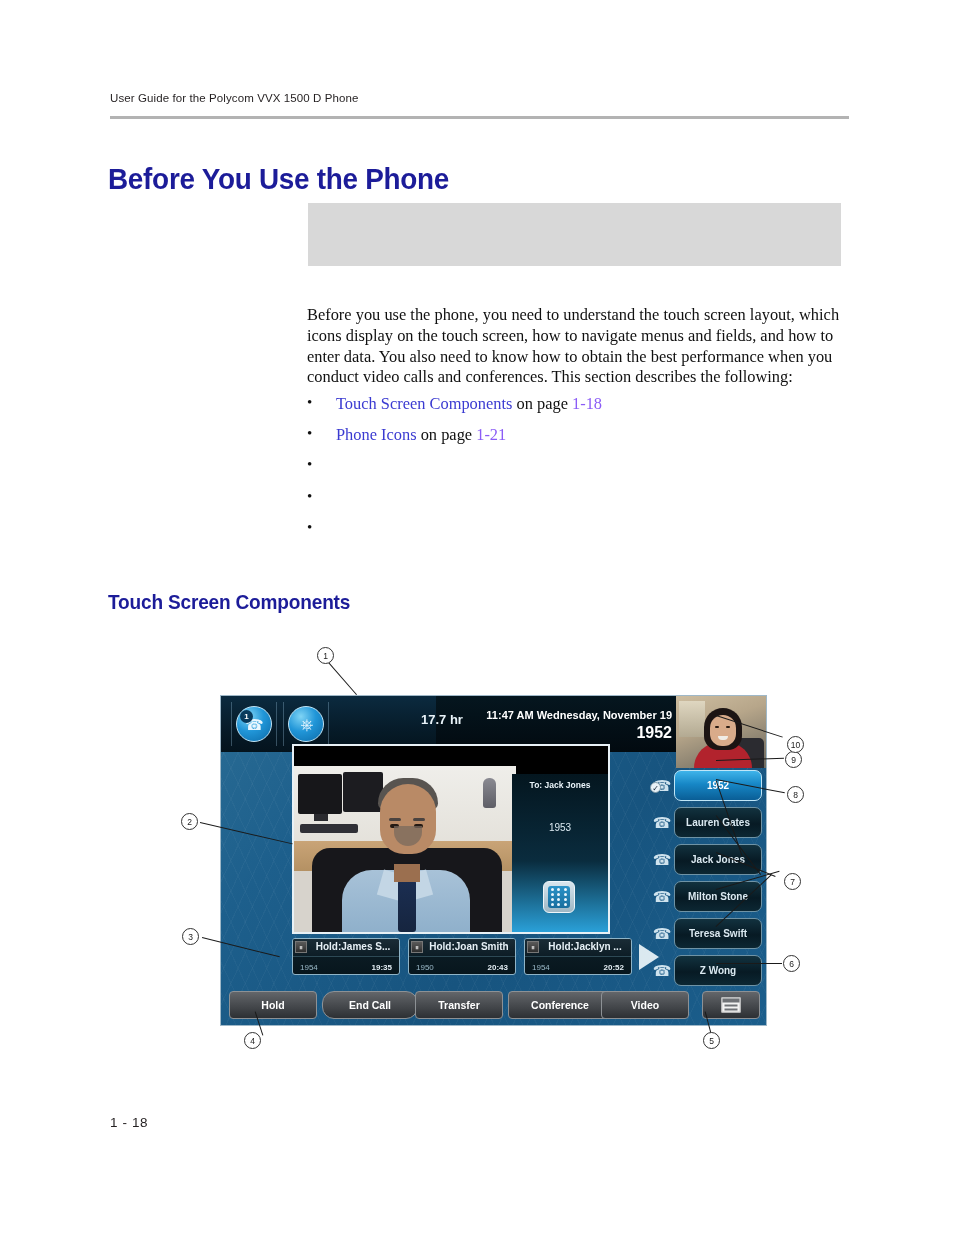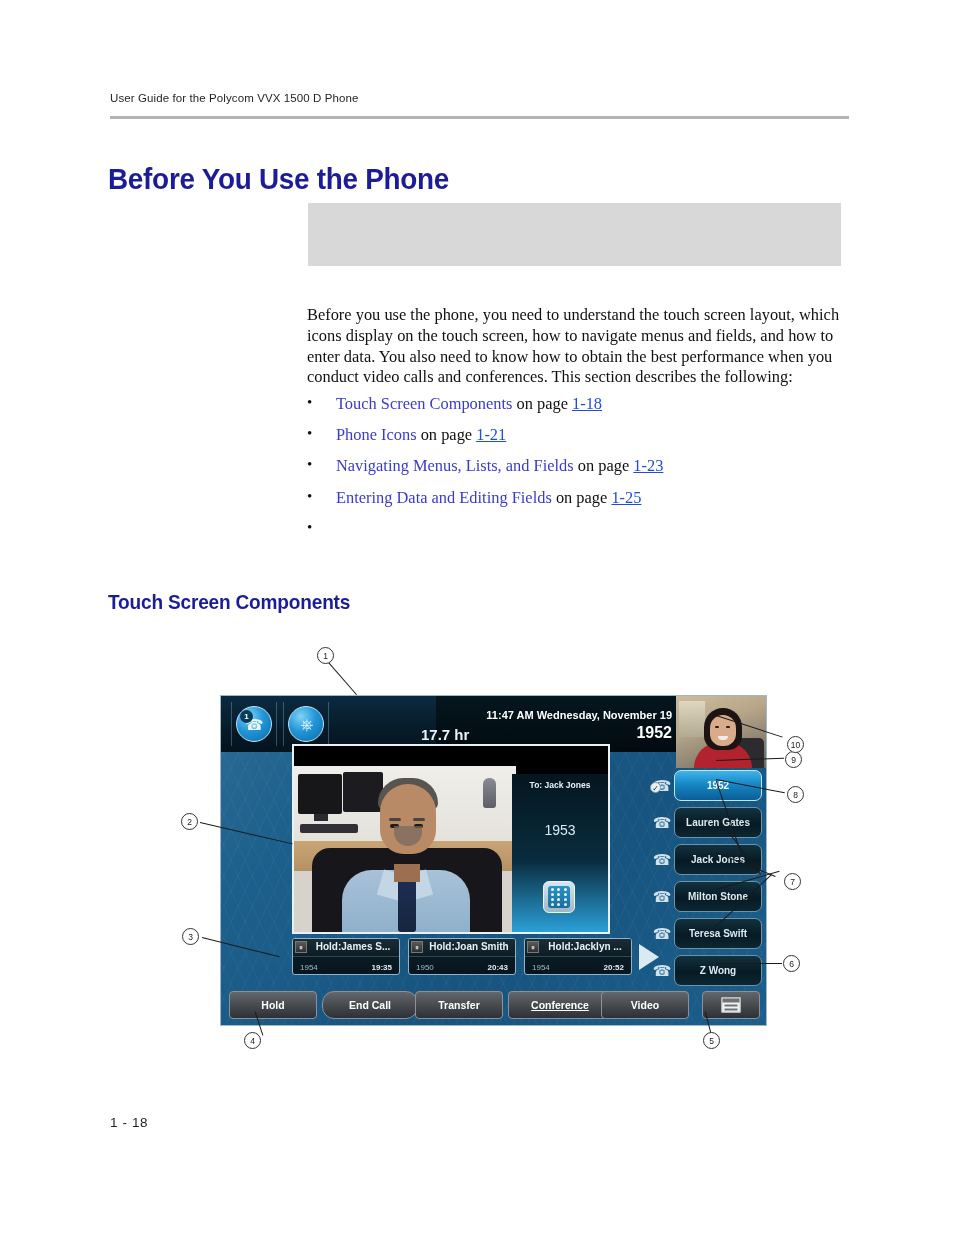--- a/index.html
+++ b/index.html
@@ -89,22 +89,21 @@
     font-size: 15px;
   }
   .bullet-text {
     position: absolute;
     left: 29px; top: 0;
   }
   .xref {
     color: #3a3ad1;
   }
   .pagenum {
-    color: #1d4ed8;
-    text-decoration: underline;
+    color: #8b5cf6;
   }
 
   .section-title {
     position: absolute;
     left: 108px; top: 573px;
     font-family: "Liberation Sans", sans-serif;
     font-weight: bold;
     font-size: 20.5px;
     color: #1c1c99;
     letter-spacing: -0.2px;
@@ -232,23 +231,23 @@
     position: absolute;
     left: 6px; top: 9px;
     width: 24px; height: 18px;
     color: #eaf7ff;
     font-size: 16px;
     line-height: 18px;
     text-align: center;
   }
   .batt-text {
     position: absolute;
-    left: 200px; top: 30px;
-    font-family: "Liberation Sans", sans-serif;
-    font-size: 15px;
+    left: 200px; top: 16px;
+    font-family: "Liberation Sans", sans-serif;
+    font-size: 13px;
     font-weight: bold;
     color: #e8f2f8;
   }
   .clock-text {
     position: absolute;
     right: 94px; top: 13px;
     font-family: "Liberation Sans", sans-serif;
     font-size: 11px;
     font-weight: bold;
     color: #ffffff;
@@ -388,21 +387,21 @@
     margin-top: 8px;
   }
   .vw-side-title {
     position: absolute; left: 0; right: 0; top: 6px;
     font-family: "Liberation Sans", sans-serif;
     font-size: 8.5px; font-weight: bold; color: #eaf4fa; text-align: center;
   }
   .vw-side-num {
     position: absolute; left: 0; right: 0; top: 48px;
     font-family: "Liberation Sans", sans-serif;
-    font-size: 14px; color: #dceaf2; text-align: center;
+    font-size: 10px; color: #dceaf2; text-align: center;
   }
   .keypad-btn {
     position: absolute; left: 31px; bottom: 19px;
     width: 32px; height: 32px; border-radius: 6px;
     background: linear-gradient(180deg, #d8e6ee 0%, #9fb7c4 100%);
     border: 1px solid #eef6fa; box-sizing: border-box;
     padding: 4px;
   }
   .keypad-inner {
     width: 100%; height: 100%;
@@ -579,25 +578,23 @@
     <div class="bullet-row">
       <span class="bullet-dot">•</span>
       <span class="bullet-text"><a class="xref">Touch Screen Components</a><span> on page </span><span class="pagenum">1-18</span></span>
     </div>
     <div class="bullet-row">
       <span class="bullet-dot">•</span>
       <span class="bullet-text"><a class="xref">Phone Icons</a><span> on page </span><span class="pagenum">1-21</span></span>
     </div>
     <div class="bullet-row">
       <span class="bullet-dot">•</span>
-      <span class="bullet-text"><a class="xref">Navigating Menus, Lists, and Fields</a><span> on page </span><span class="pagenum">1-23</span></span>
     </div>
     <div class="bullet-row">
       <span class="bullet-dot">•</span>
-      <span class="bullet-text"><a class="xref">Entering Data and Editing Fields</a><span> on page </span><span class="pagenum">1-25</span></span>
     </div>
     <div class="bullet-row">
       <span class="bullet-dot">•</span>
     </div>
   </div>
 
   <h2 class="section-title">Touch Screen Components</h2>
 
   <div class="figure">
 
@@ -767,21 +764,21 @@
           <span class="hc-dur">20:52</span>
         </div>
       </div>
 
       <div class="play-arrow"></div>
 
       <div class="softkeys">
         <div class="softkey" style="left:0px; width:88px;">Hold</div>
         <div class="softkey" style="left:93px; width:96px;border-radius:12px;">End Call</div>
         <div class="softkey" style="left:186px; width:88px;">Transfer</div>
-        <div class="softkey" style="left:279px; width:104px;text-decoration:underline;">Conference</div>
+        <div class="softkey" style="left:279px; width:104px;">Conference</div>
         <div class="softkey" style="left:372px; width:88px;">Video</div>
         <div class="softkey" style="left:473px; width:58px;">
           <span class="menu-glyph"></span>
         </div>
       </div>
 
     </div>
   </div>
 
   <div class="folio">1 - 18</div>

